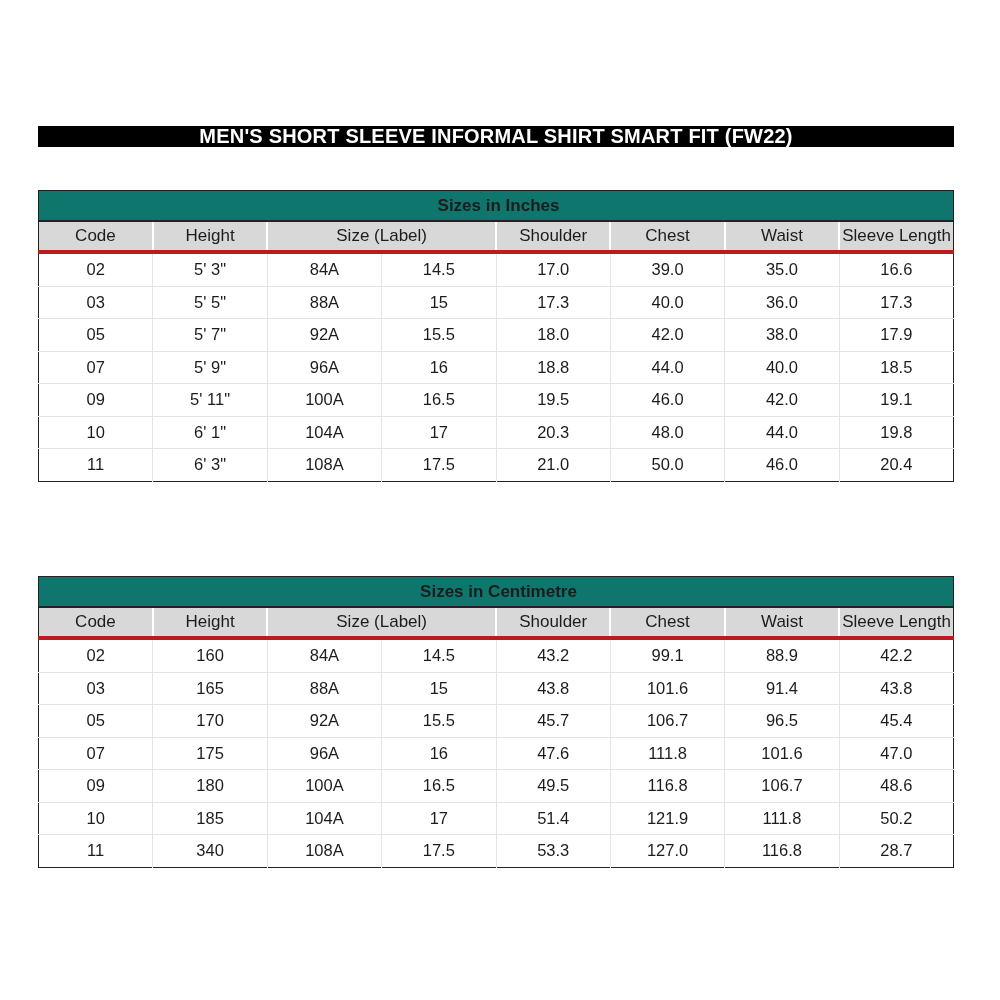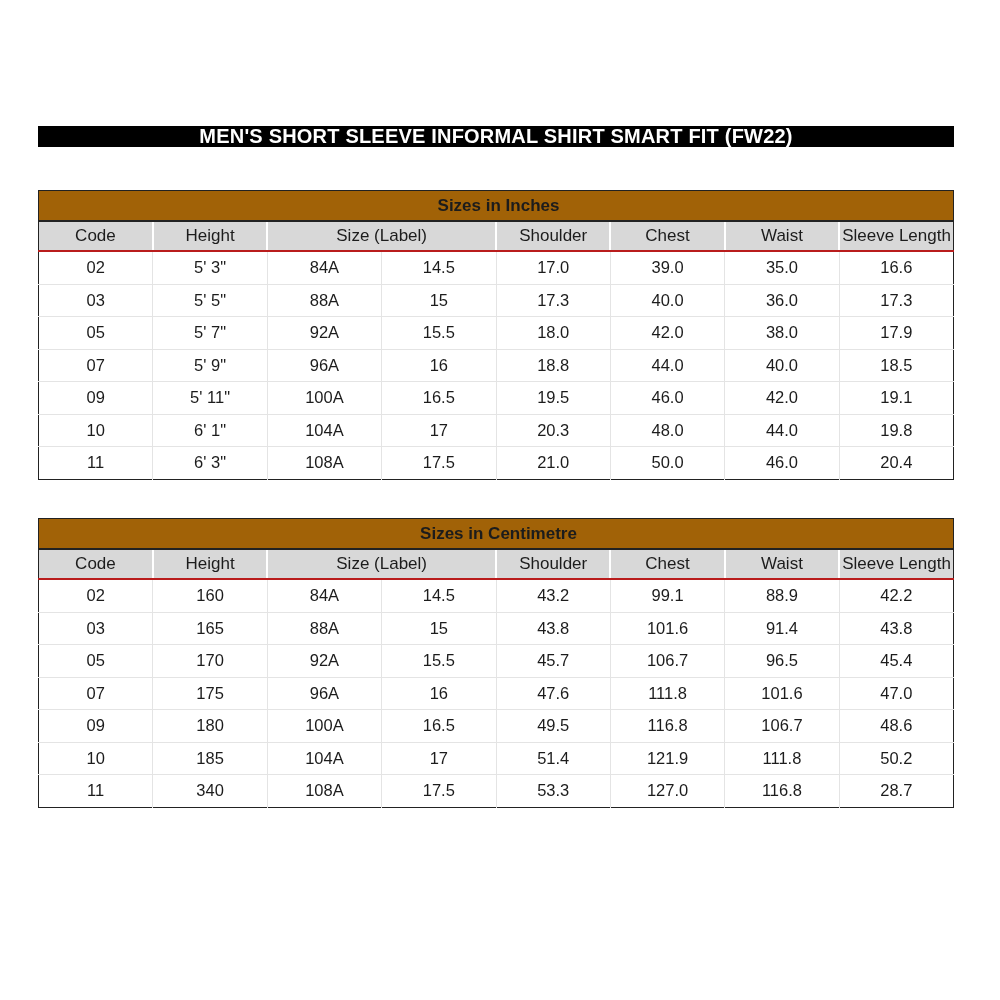--- a/index.html
+++ b/index.html
@@ -31,42 +31,42 @@
   table.size-table {
     position: absolute;
     left: 38px;
     width: 916px;
     border-collapse: collapse;
     table-layout: fixed;
     font-size: 16.5px;
     background: #ffffff;
   }
   table.size-table.t0 { top: 190px; }
-  table.size-table.t1 { top: 518px; border-radius: 15px; }
+  table.size-table.t1 { top: 576px; border-radius: 15px; }
   table.size-table { border: 1.6px solid #222222; }
   table.size-table col { width: 12.5%; }
   .title-row td {
     height: 27px;
     text-align: center;
     vertical-align: middle;
     font-weight: 600;
     font-size: 17px;
     border-bottom: 2px solid #222222;
-    background: #a16207;
+    background: #0f766e;
     padding-left: 6px;
   }
   .header-row th {
     height: 26px;
     font-weight: 400;
     font-size: 17px;
     text-align: center;
     vertical-align: middle;
     background: #d8d8d8;
     border-top: 2px solid #222222;
-    border-bottom: 2px solid #b91c1c;
+    border-bottom: 4px solid #b91c1c;
   }
   .header-row th + th { border-left: 2px solid #ffffff; margin-left: 43px; }
   tbody td {
     height: 29.5px;
     text-align: center;
     vertical-align: middle;
     border: 1px solid #e4e4e4;
     background: #ffffff;
   }
   tbody tr:last-child td { border-bottom: none; }

